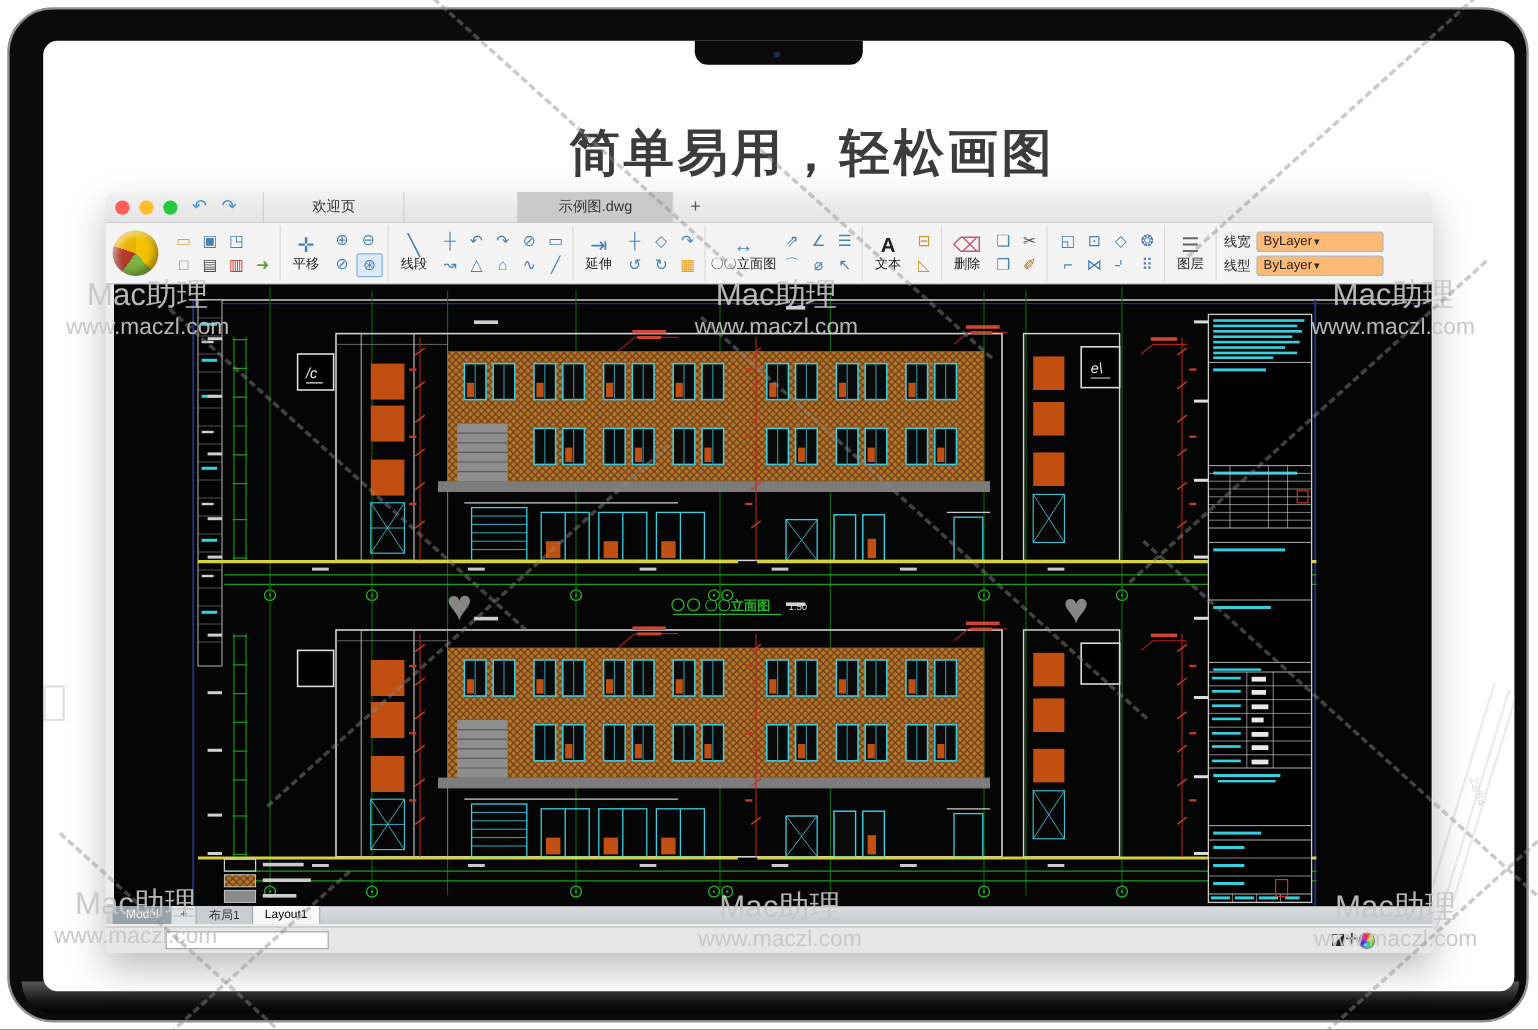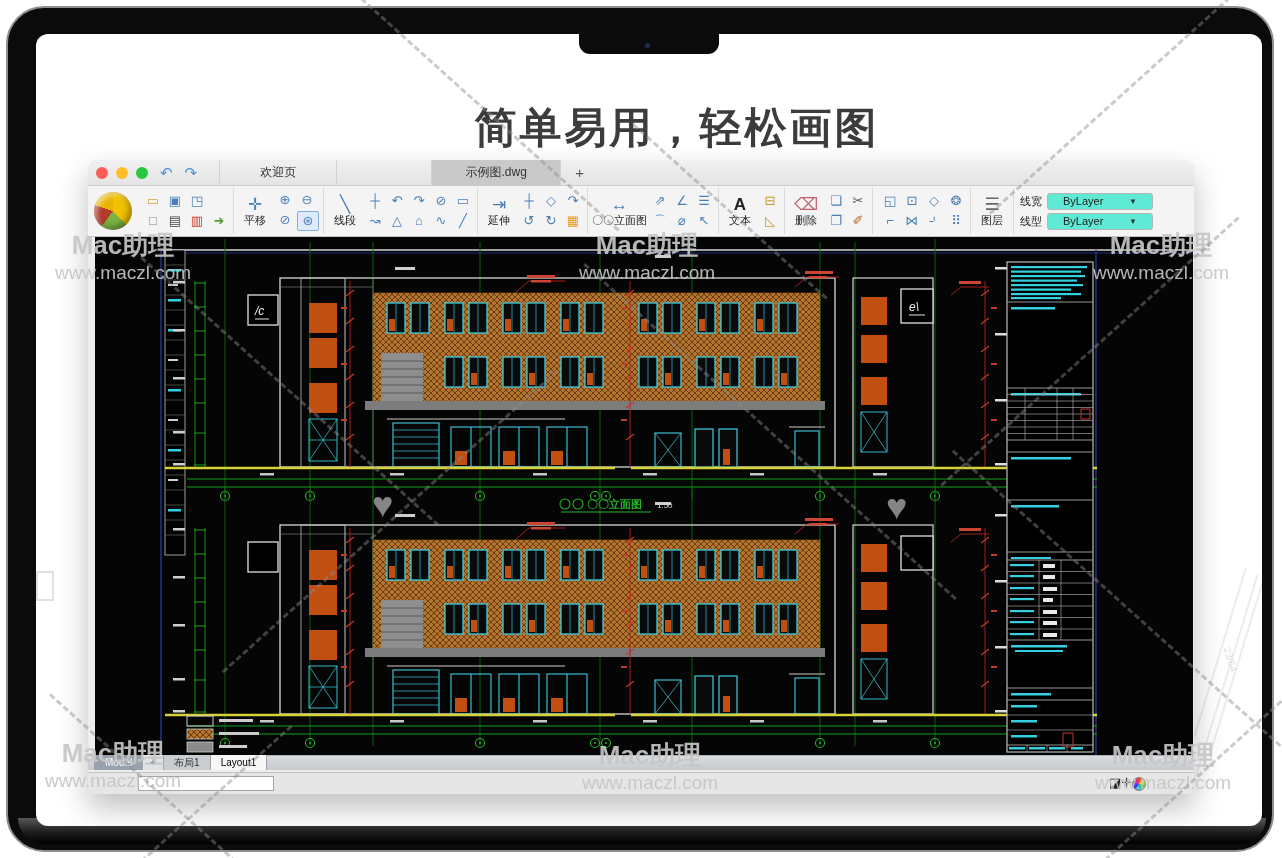--- a/index.html
+++ b/index.html
@@ -42,22 +42,22 @@
   .bigicon{font-size:17px;color:#4a7fb5;line-height:19px}
   .tlabel{font-size:11px;color:#222;margin-top:0;white-space:nowrap;line-height:13px}
   .igrid{display:flex;flex-direction:column;gap:2px;margin-left:3px}
   .irow{display:flex;gap:2px}
   .tbi{width:20px;height:18px;display:flex;align-items:center;justify-content:center;font-size:13px;
        line-height:18px;border-radius:2px}
   .tbi.sel{border:1px solid #85aed6;background:#dfeafa}
   .lwcol{display:flex;flex-direction:column;gap:3px;margin-left:6px}
   .lwrow{display:flex;align-items:center;gap:5px}
   .lwlabel{font-size:11px;color:#222}
-  .select{width:106px;height:17px;background:#5eead4;border:1px solid #b5b5b5;border-radius:3px;
-          display:flex;align-items:center;justify-content:space-between;padding:0 15px;box-sizing:border-box}
+  .select{width:106px;height:17px;background:#fdba74;border:1px solid #b5b5b5;border-radius:3px;
+          display:flex;align-items:center;justify-content:flex-start;padding:0 5px;box-sizing:border-box}
   .selval{font-size:11px;color:#222}
   .selarr{font-size:8px;color:#333}
 
   .canvas{left:7px;top:77px;width:1098px;height:518px;background:#050505}
 
   .tabsbar{left:0;top:595px;width:100%;height:15px;background:linear-gradient(#dadde0,#c6cace);
            border-top:1px solid #aeb2b6;display:flex;align-items:flex-end;box-sizing:border-box}
   .btab{height:15px;display:flex;align-items:center;justify-content:center;font-size:10px;
         border-right:1px solid #9fa4a9;box-sizing:border-box;padding:0 10px}
   .btab.model{background:#97a2ad;color:#fff;margin-left:6px;border-left:1px solid #9fa4a9}
@@ -67,21 +67,21 @@
   .statusbar{left:0;top:612px;width:100%;height:22px;background:#e6e6e6;border-top:1px solid #c2c2c2;box-sizing:border-box}
   .cmdinput{position:absolute;left:50px;top:3px;width:128px;height:13px;border:1px solid #a5a5a5;
             background:#fff;font-size:10px;padding:0 3px}
   .sticon{position:absolute;top:2px;font-size:13px;color:#222;line-height:16px}
   .wheel{position:absolute;left:1044px;top:4px;width:12px;height:12px;border-radius:50%;
          background:conic-gradient(#e33,#ee3,#3c3,#3cc,#33e,#c3c,#e33);border:1px solid #888}
 
   
   .wm{z-index:60;pointer-events:none}
   .wmtext{width:230px;text-align:center;color:rgba(198,198,198,.92)}
-  .wmbrand{font-size:26px;font-weight:700;line-height:30px}
+  .wmbrand{font-size:26px;font-weight:400;line-height:30px}
   .wmurl{font-size:19px;line-height:26px}
   .dash{border-top:3px dashed rgba(140,140,140,.45);height:0;z-index:60;pointer-events:none}
   .heart{font-size:36px;color:rgba(165,165,165,.8);z-index:60;pointer-events:none}
   .sketchline{background:#d4d4d4;width:2px;height:210px;opacity:.8}
   .sketchtxt{color:#bdbdbd;font-size:10px;transform:rotate(73deg);display:inline-block}
 </style>
 </head>
 <body>
 
 <div class="abs laptop">

